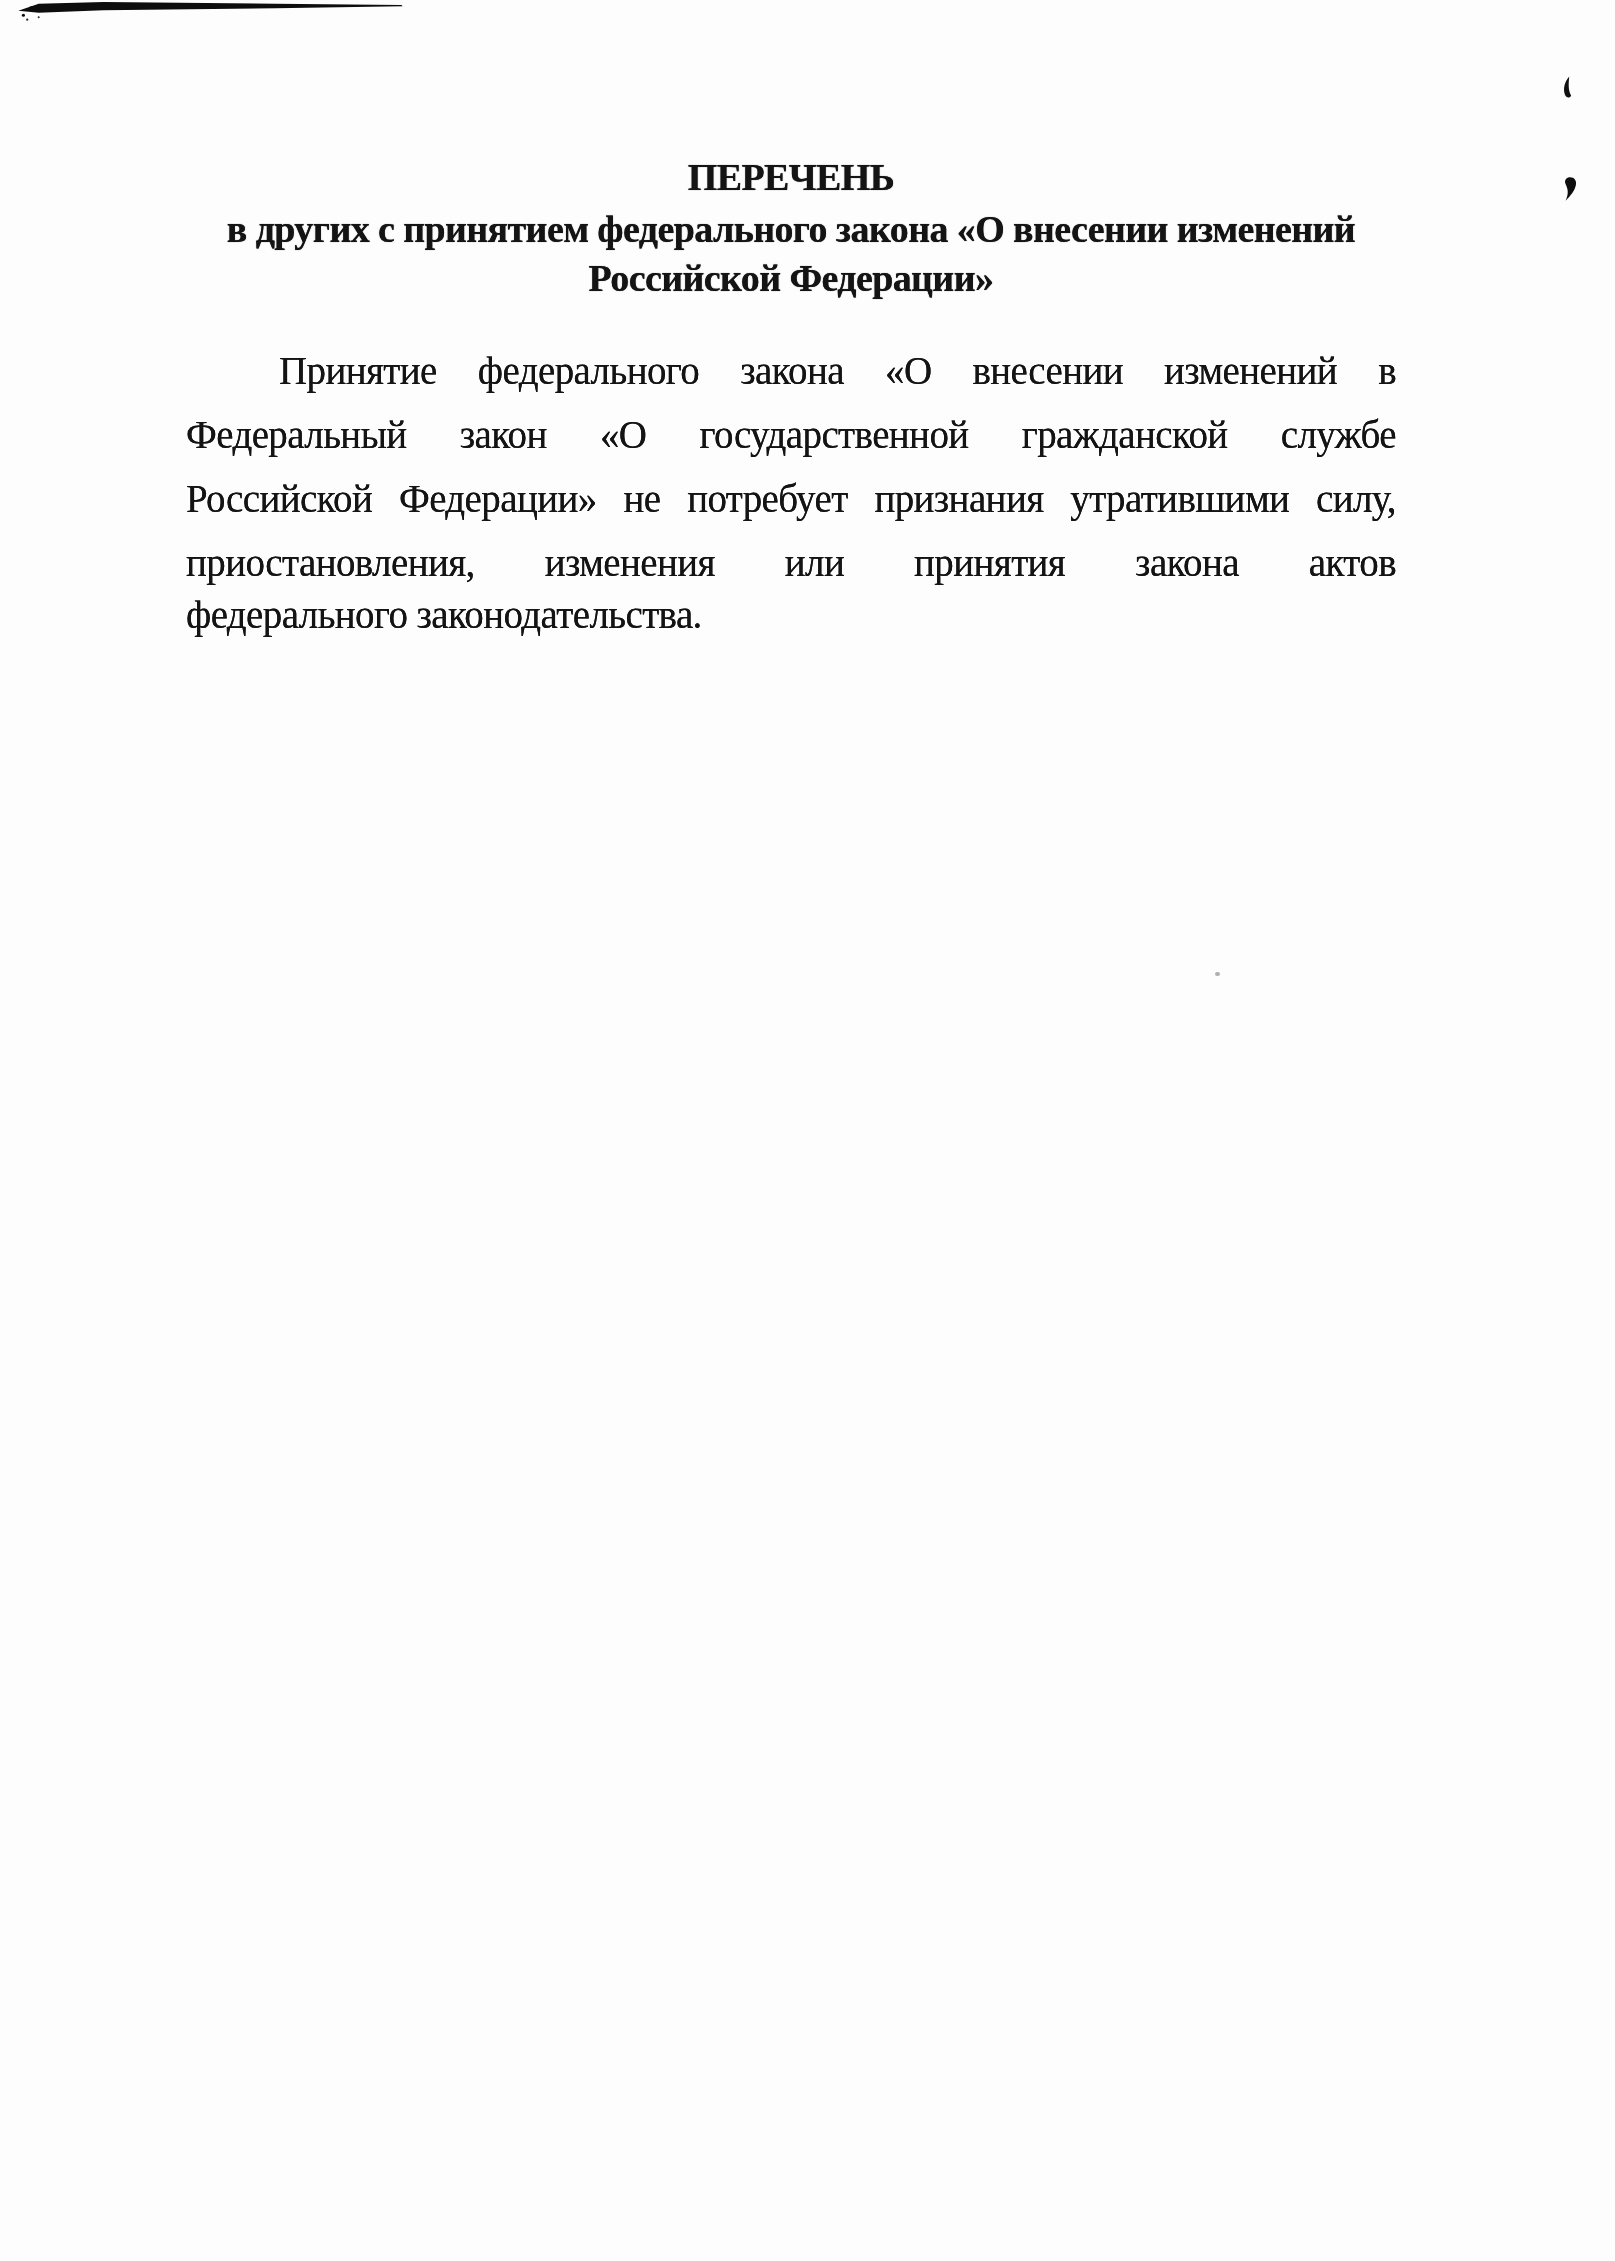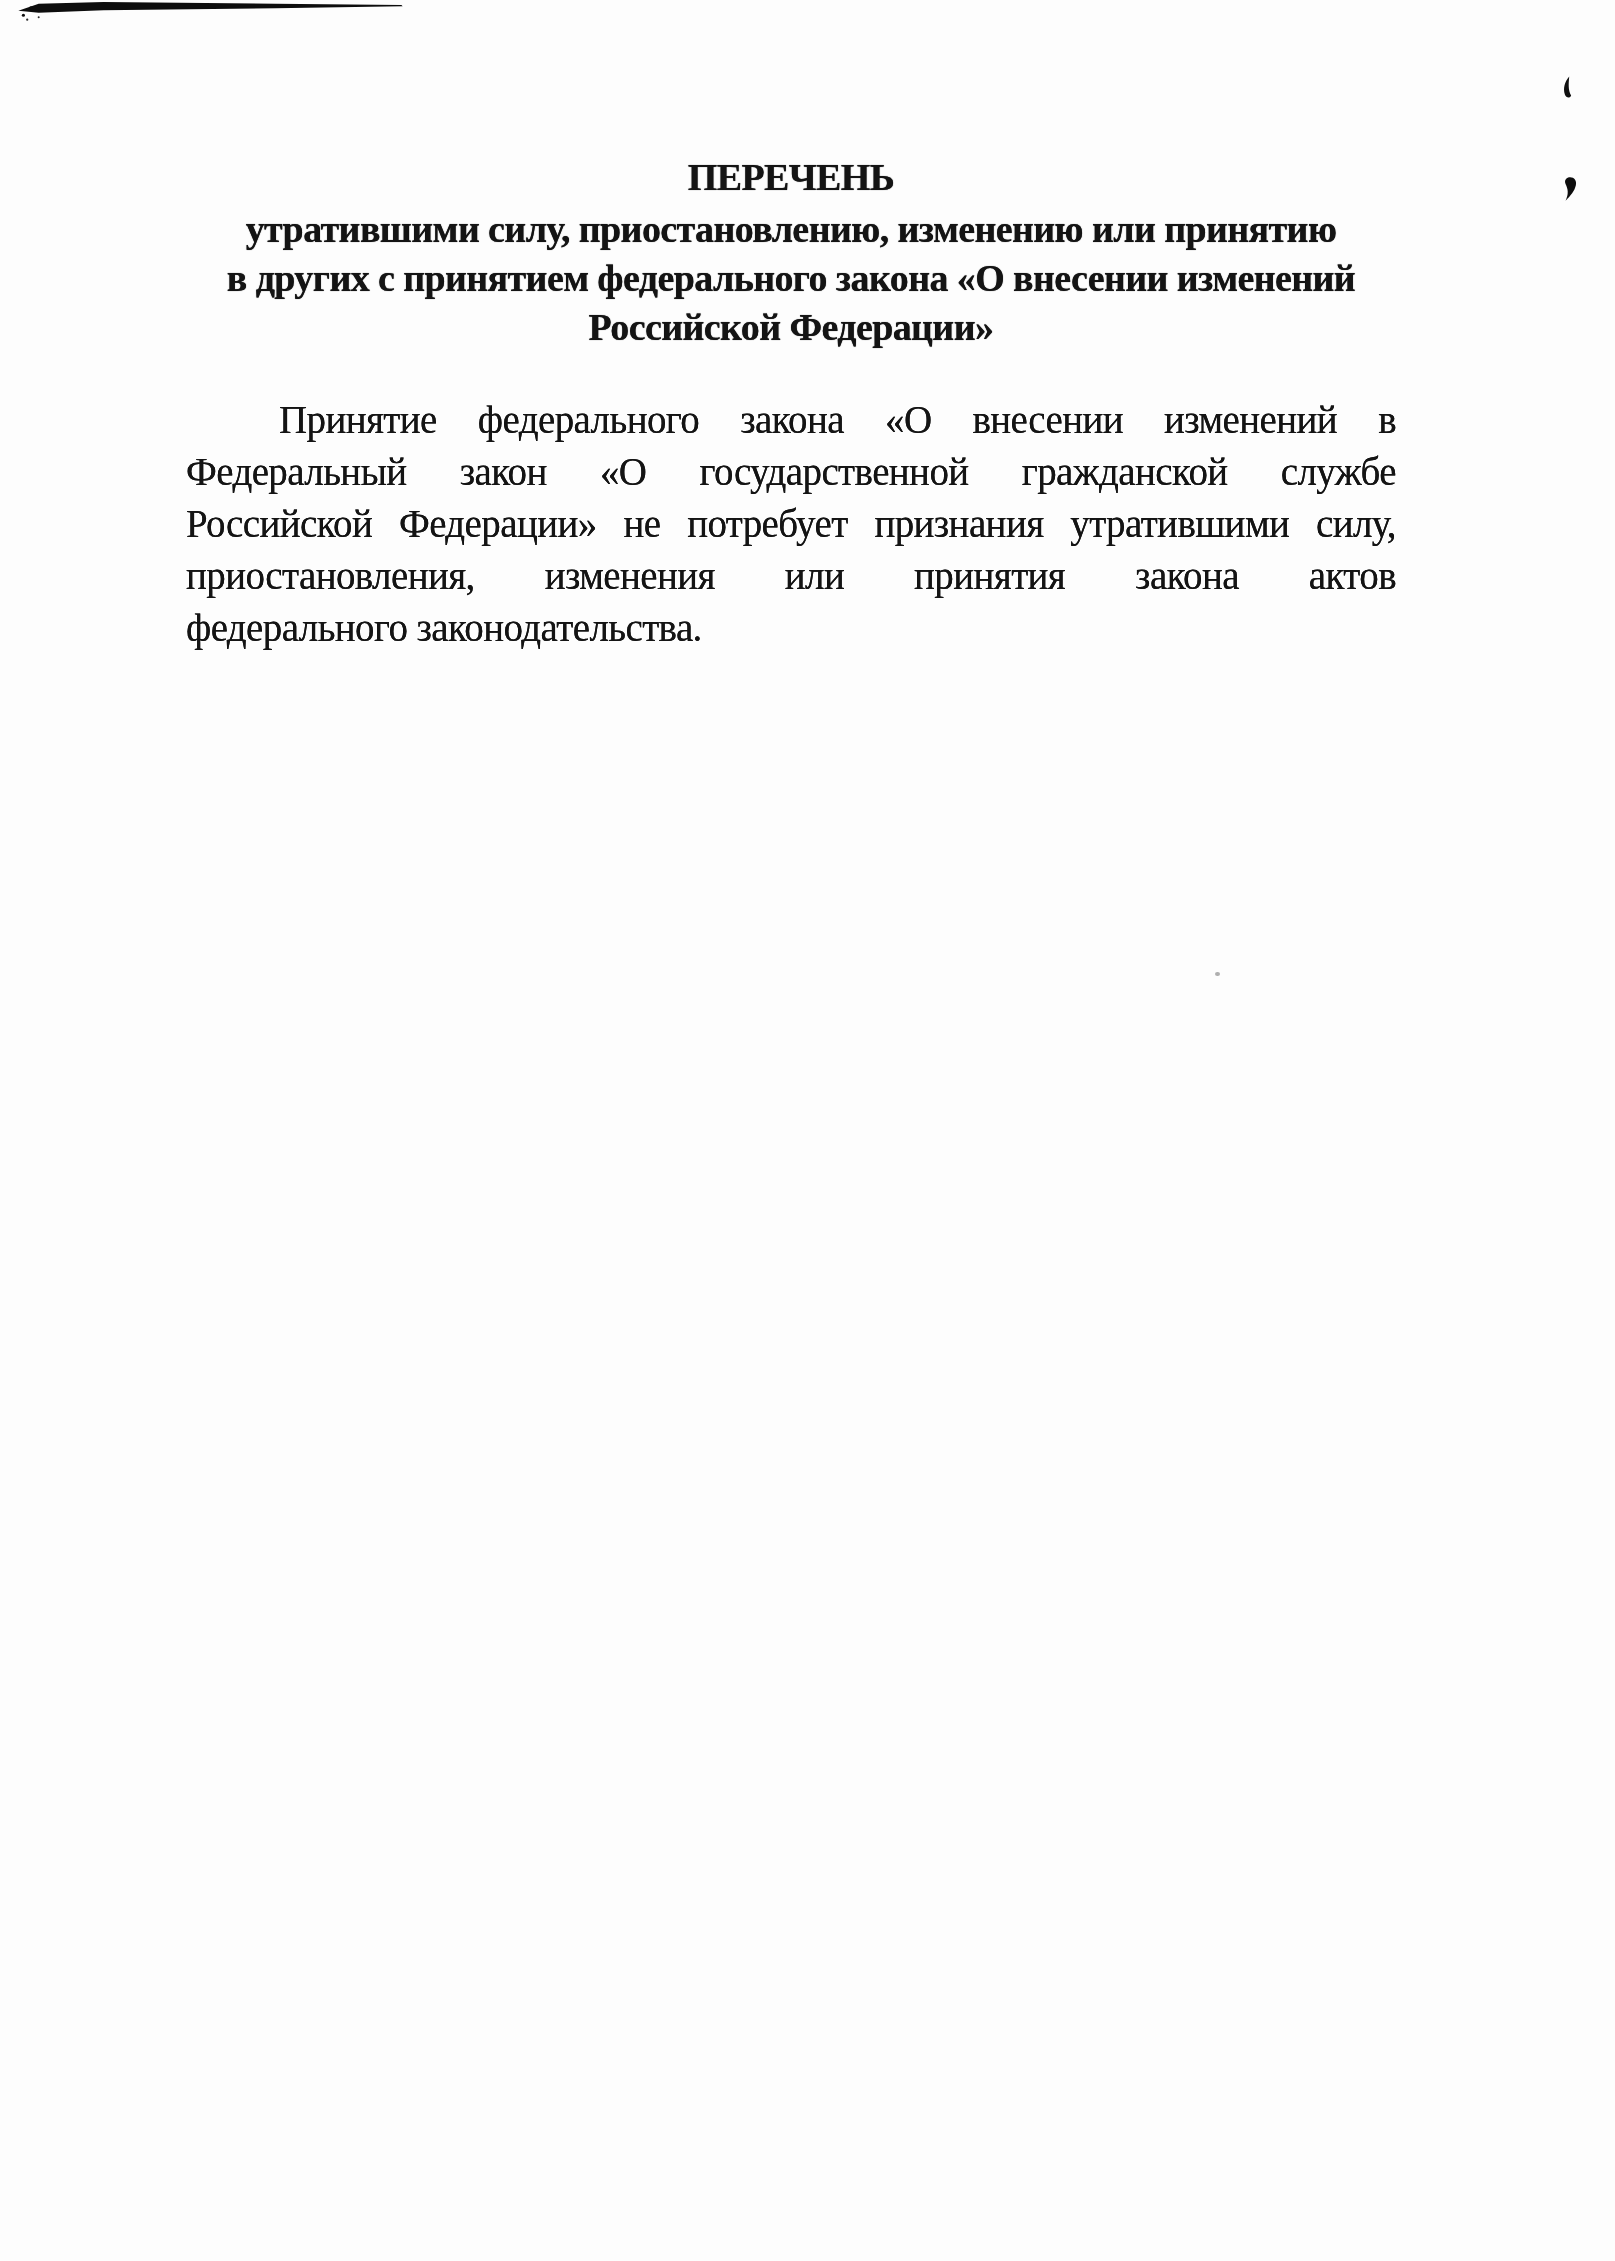--- a/index.html
+++ b/index.html
@@ -31,20 +31,21 @@
     margin-top: 42px;
     font-size: 39px;
     line-height: 52px;
     letter-spacing: -0.6px;
     text-shadow: 0 0 0.5px currentColor;
   }
   .para-line.just {
     text-align: justify;
     text-align-last: justify;
     text-justify: inter-word;
+    margin-top: 12px;
   }
   .para-line.indent { text-indent: 93px; }
   .streak {
     position: absolute;
     top: 0; left: 0;
   }
   .mark { position: absolute; }
   .mark1 { left: 1559px; top: 74px; }
   .mark2 { left: 1559px; top: 175px; }
   .dust {
@@ -75,21 +76,20 @@
   <svg class="mark mark2" width="26" height="36" viewBox="0 0 40 56" aria-hidden="true">
     <path d="M14,4 C22,2 28,8 26,16 C24,25 18,32 10,40 C15,30 14,22 10,14 C8,9 10,6 14,4 Z" fill="#0d0d0d"></path>
   </svg>
 
   <div class="dust"></div>
 
   <div class="content">
 
     <div class="title">
       <div class="title-line title-line-main">ПЕРЕЧЕНЬ</div>
-      <div class="title-line">утратившими силу, приостановлению, изменению или принятию</div>
       <div class="title-line">в других с принятием федерального закона «О внесении изменений</div>
       <div class="title-line">Российской Федерации»</div>
     </div>
 
     <div class="para">
       <div class="para-line just indent">Принятие федерального закона «О внесении изменений в</div>
       <div class="para-line just">Федеральный закон «О государственной гражданской службе</div>
       <div class="para-line just">Российской Федерации» не потребует признания утратившими силу,</div>
       <div class="para-line just">приостановления, изменения или принятия закона актов</div>
       <div class="para-line">федерального законодательства.</div>

